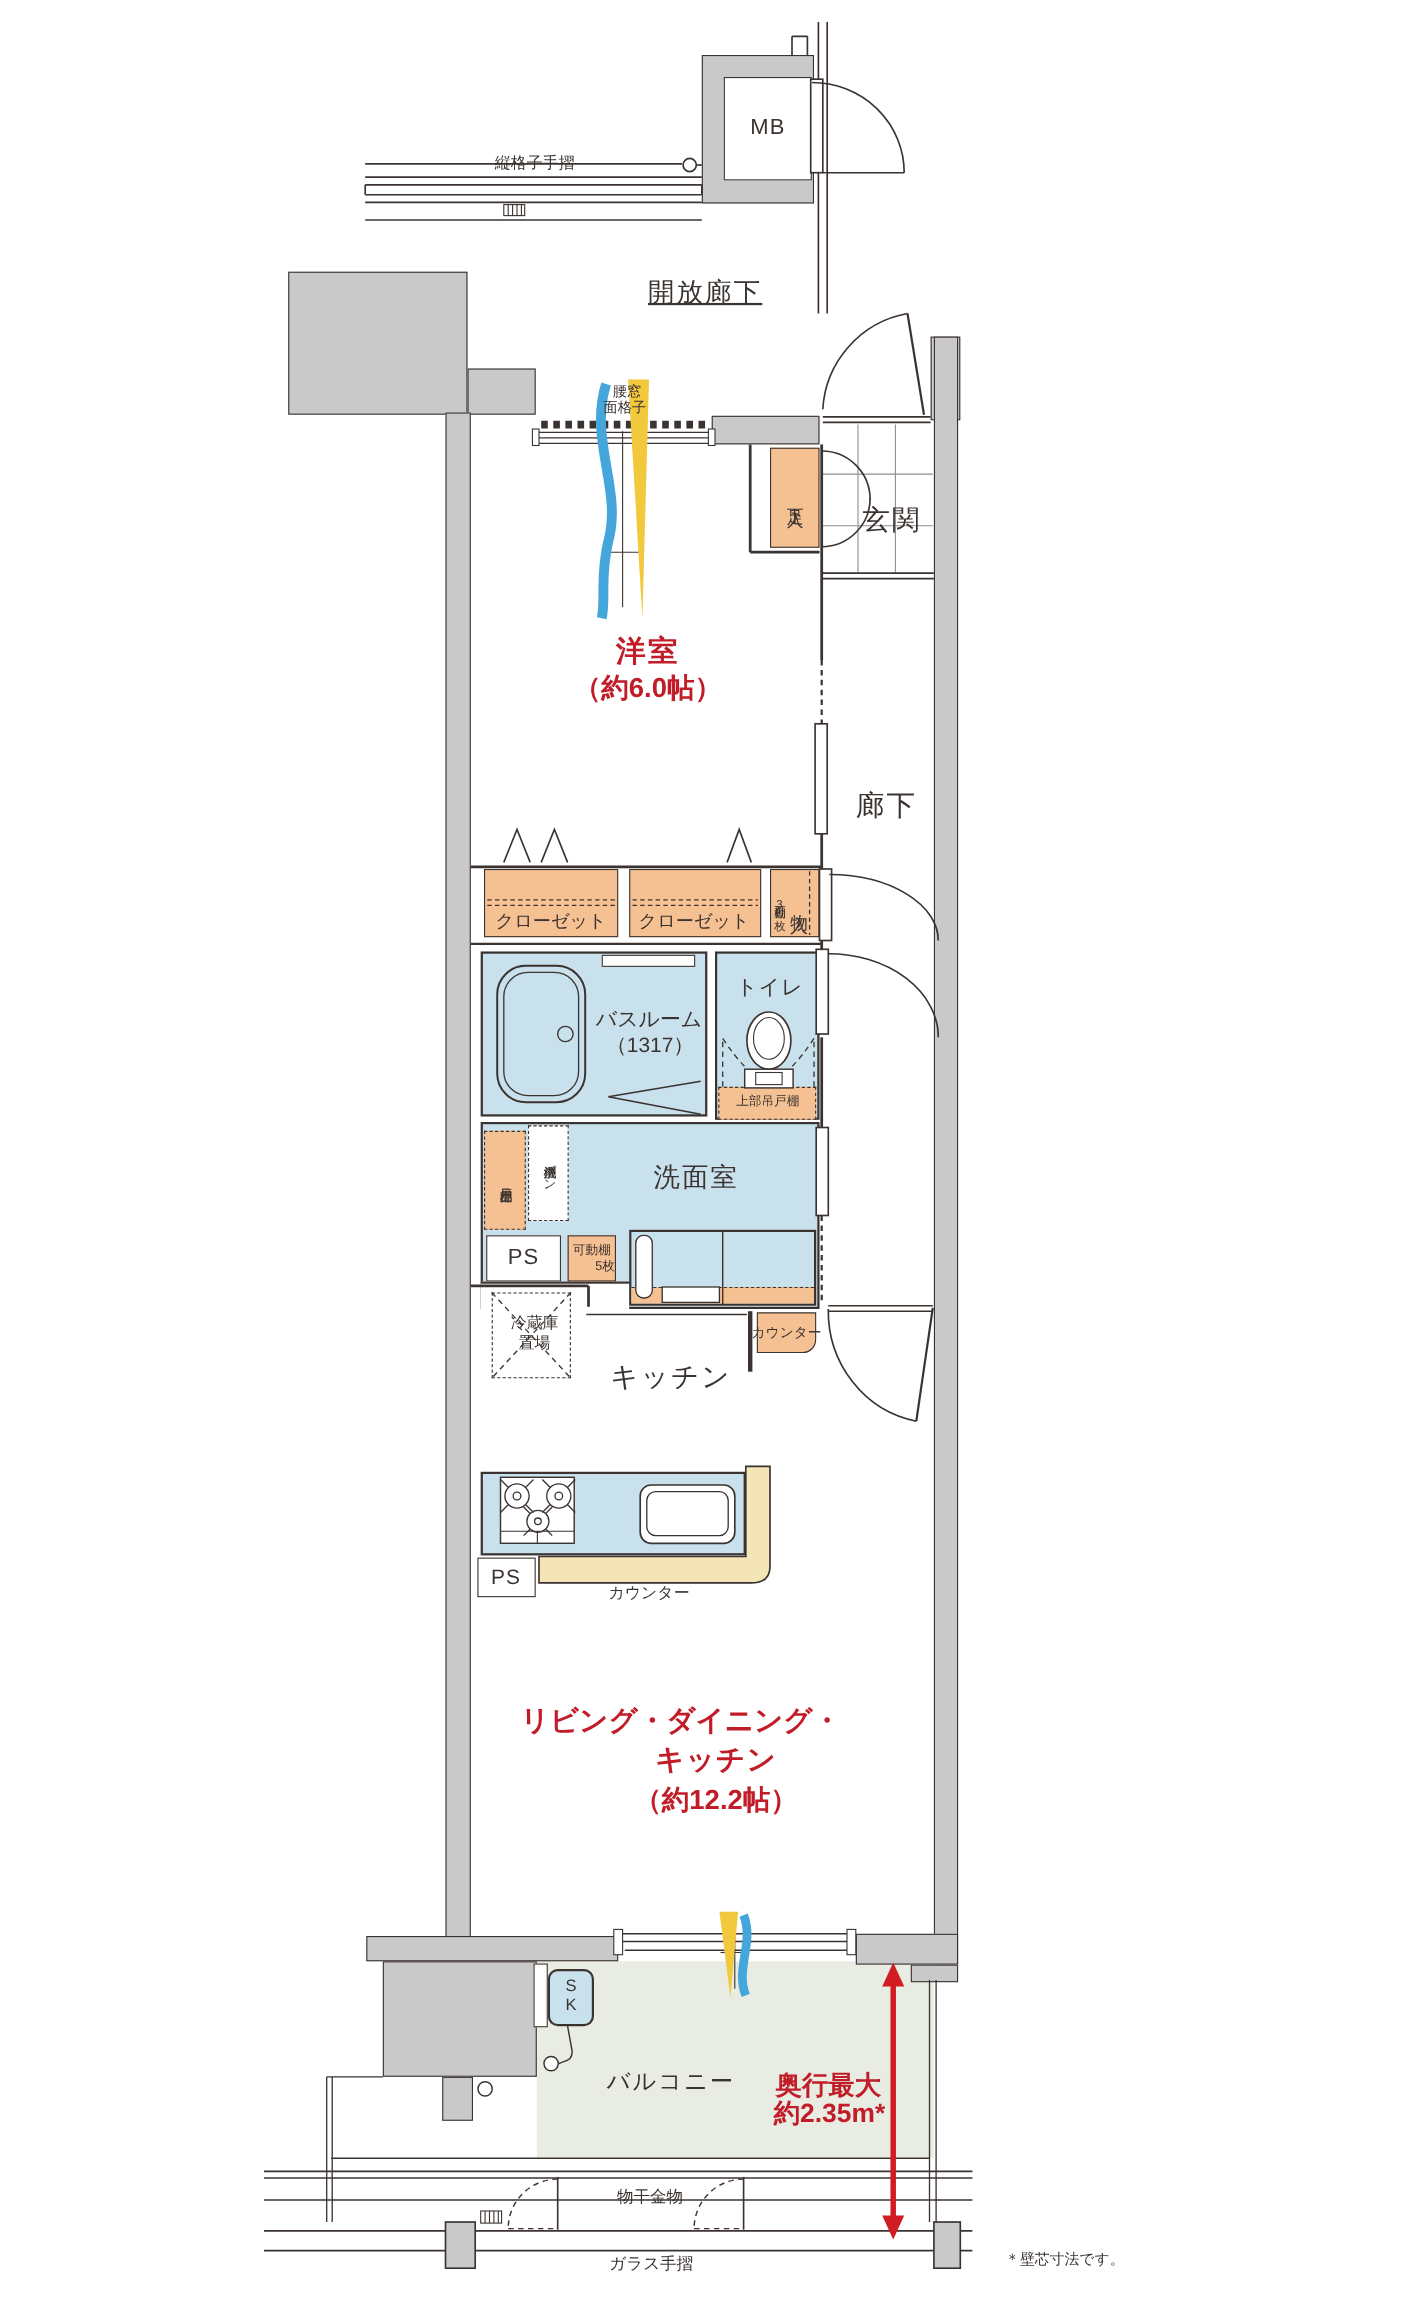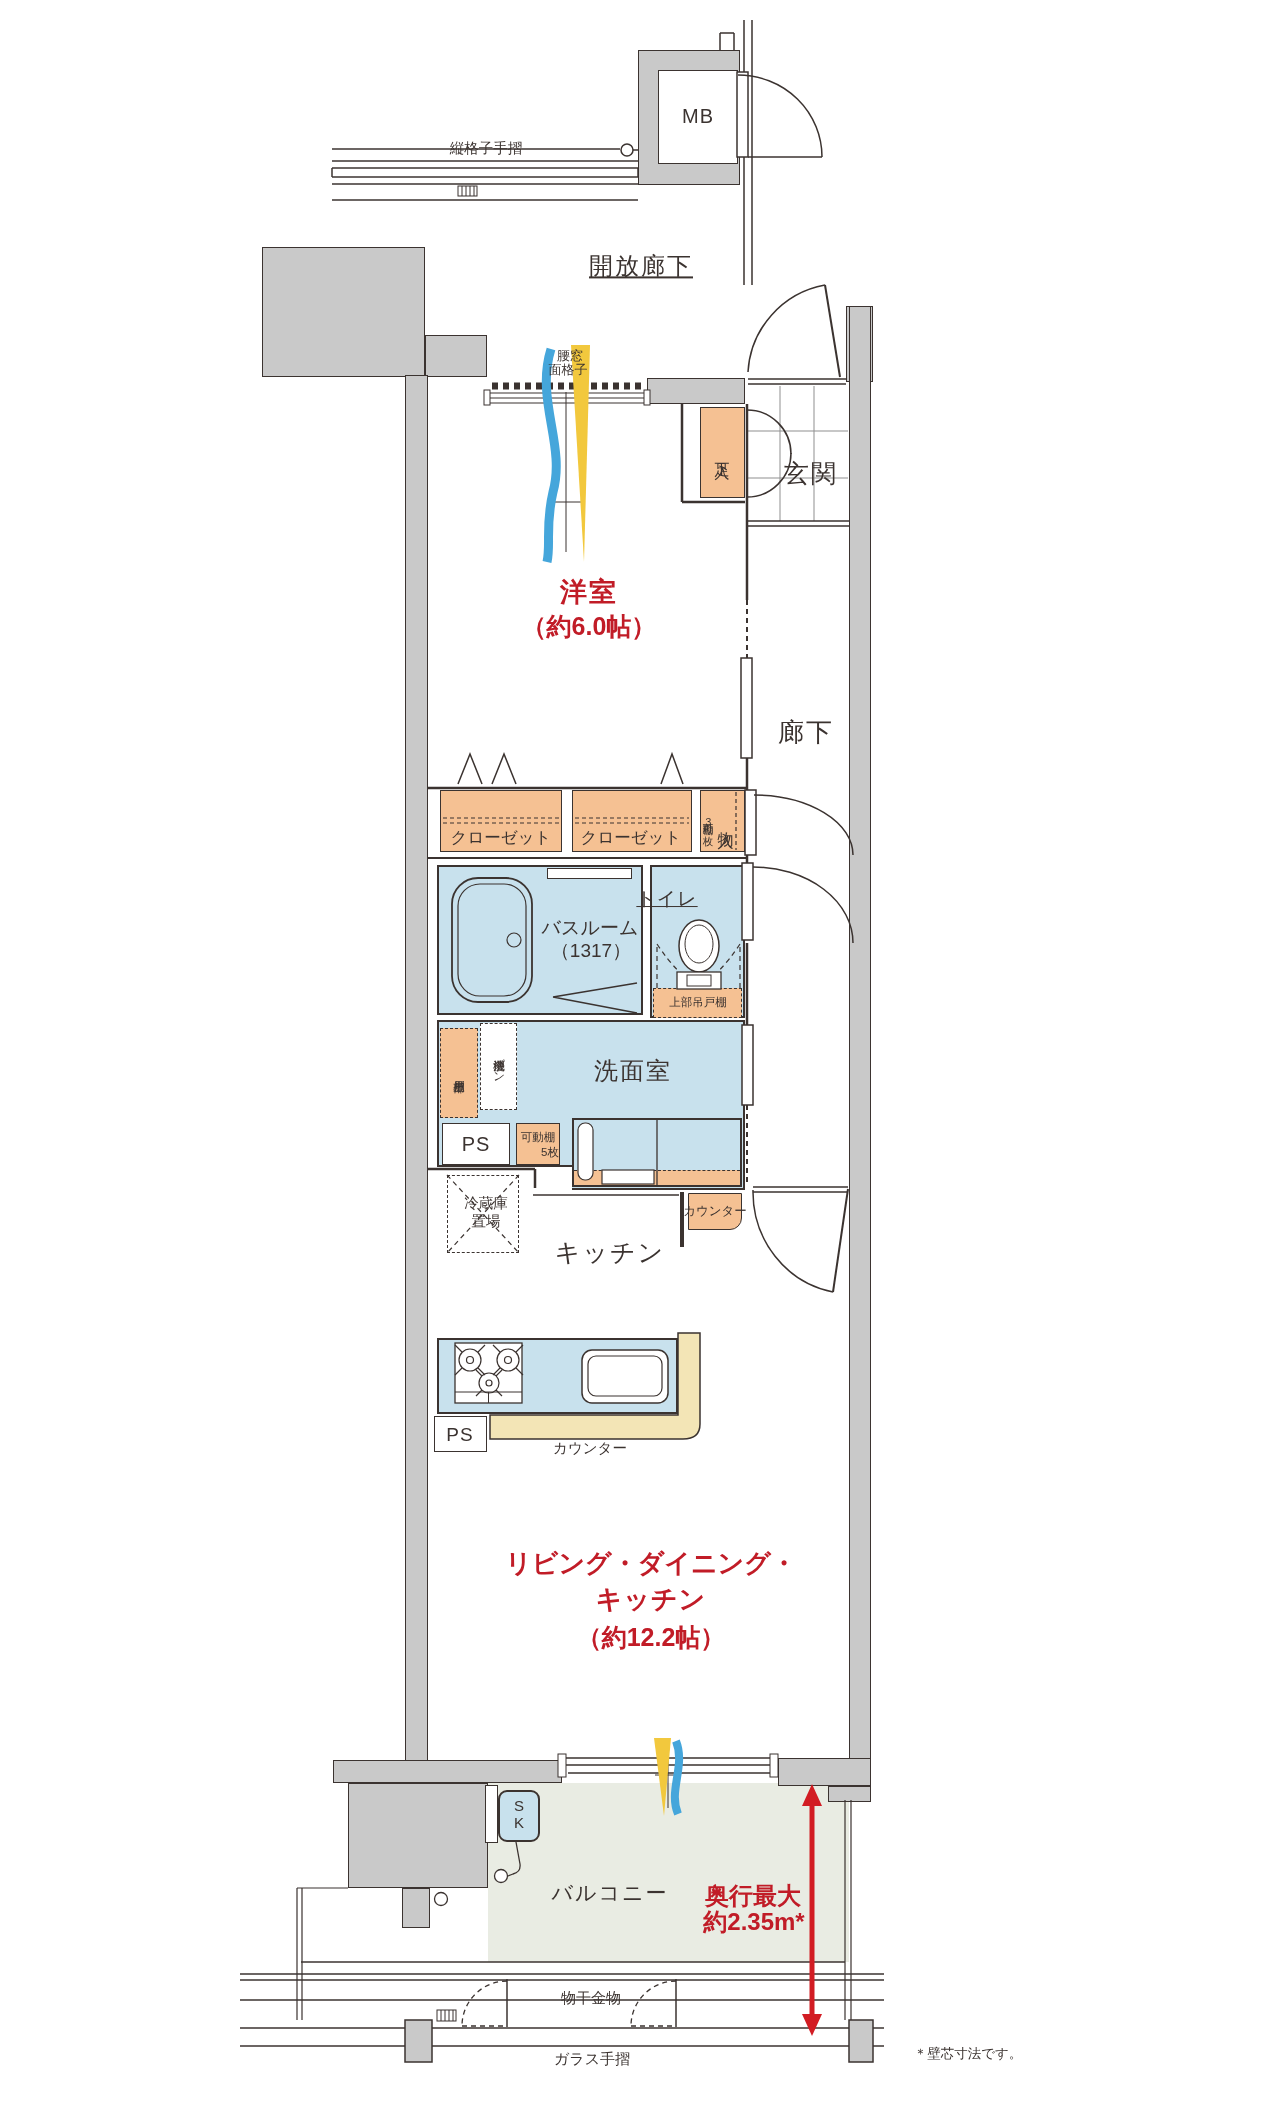--- a/index.html
+++ b/index.html
@@ -280,38 +280,38 @@
   <div class="lbl red" style="left:589px;top:626px;font-size:25px;">（約6.0帖）</div>
   <div class="lbl" style="left:806px;top:733px;font-size:26px;letter-spacing:2px;">廊下</div>
 
   <div class="lbl" style="left:501px;top:838px;font-size:16.5px;">クローゼット</div>
   <div class="lbl" style="left:631px;top:838px;font-size:16.5px;">クローゼット</div>
   <div class="lbl v" style="left:708px;top:822px;font-size:10.5px;letter-spacing:0;">可動棚3枚</div>
   <div class="lbl v" style="left:725px;top:820px;font-size:16px;">物入</div>
 
   <div class="lbl" style="left:590px;top:928px;font-size:19px;">バスルーム</div>
   <div class="lbl" style="left:591px;top:951px;font-size:19px;">（1317）</div>
-  <div class="lbl" style="left:667px;top:899px;font-size:19px;letter-spacing:1px;text-decoration:underline;">トイレ</div>
+  <div class="lbl" style="left:700px;top:899px;font-size:19px;letter-spacing:1px;">トイレ</div>
   <div class="lbl" style="left:698px;top:1002px;font-size:11.5px;">上部吊戸棚</div>
 
   <div class="lbl" style="left:633px;top:1071px;font-size:24px;letter-spacing:2px;">洗面室</div>
   <div class="lbl v" style="left:459px;top:1072px;font-size:11.5px;letter-spacing:0;">上部吊戸棚</div>
   <div class="lbl v" style="left:499px;top:1064px;font-size:11.5px;letter-spacing:0;">洗濯機パン</div>
   <div class="lbl" style="left:476px;top:1144px;font-size:20px;letter-spacing:1px;">PS</div>
   <div class="lbl" style="left:538px;top:1137px;font-size:11.5px;">可動棚</div>
   <div class="lbl" style="left:550px;top:1152px;font-size:11.5px;">5枚</div>
 
   <div class="lbl" style="left:486px;top:1204px;font-size:14.5px;">冷蔵庫</div>
   <div class="lbl" style="left:486px;top:1222px;font-size:14.5px;">置場</div>
   <div class="lbl" style="left:610px;top:1252px;font-size:25px;letter-spacing:2px;">キッチン</div>
   <div class="lbl" style="left:715px;top:1212px;font-size:12.5px;">カウンター</div>
   <div class="lbl" style="left:590px;top:1449px;font-size:14.5px;">カウンター</div>
   <div class="lbl" style="left:460px;top:1435px;font-size:19px;letter-spacing:1px;">PS</div>
 
-  <div class="lbl red" style="left:651px;top:1564px;font-size:26px;">リビング・ダイニング・</div>
+  <div class="lbl red" style="left:619px;top:1564px;font-size:26px;">リビング・ダイニング・</div>
   <div class="lbl red" style="left:651px;top:1600px;font-size:26px;letter-spacing:1px;">キッチン</div>
   <div class="lbl red" style="left:651px;top:1637px;font-size:25px;">（約12.2帖）</div>
 
   <div class="lbl" style="left:610px;top:1893px;font-size:21px;letter-spacing:2px;">バルコニー</div>
   <div class="lbl" style="left:519px;top:1806px;font-size:15px;">S</div>
   <div class="lbl" style="left:519px;top:1823px;font-size:15px;">K</div>
   <div class="lbl red" style="left:753px;top:1896px;font-size:24px;">奥行最大</div>
   <div class="lbl red" style="left:754px;top:1922px;font-size:24px;">約2.35m*</div>
   <div class="lbl" style="left:591px;top:1998px;font-size:15px;">物干金物</div>
   <div class="lbl" style="left:592px;top:2059px;font-size:15px;text-align:center;">ガラス手摺</div>

